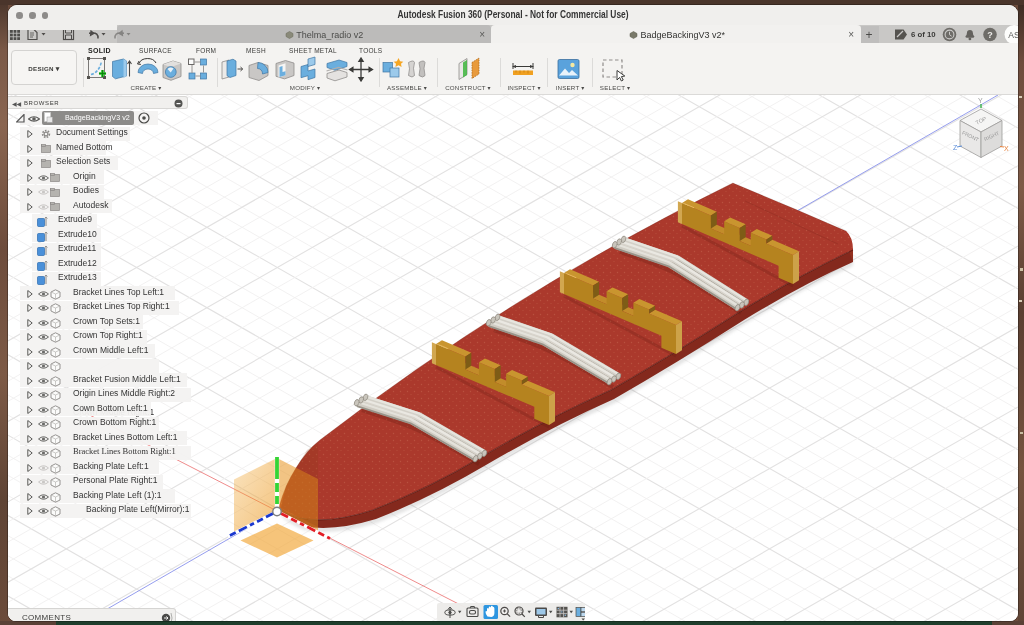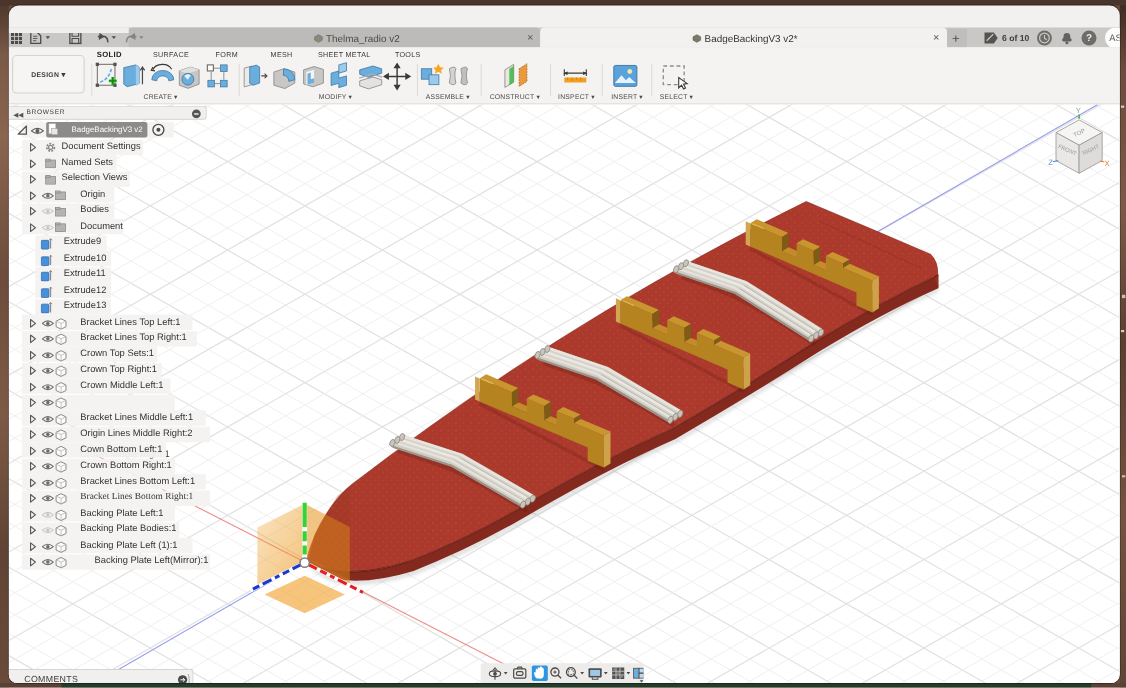--- a/index.html
+++ b/index.html
@@ -34,20 +34,26 @@
 <div style="position:absolute;left:0;top:0;width:8px;height:625px;background:linear-gradient(180deg,#4a352b 0%,#7a5947 8%,#8a6550 20%,#6d4c3c 40%,#7d5a46 60%,#5f4435 80%,#6b4b3a 100%);"></div>
 <div style="position:absolute;left:1018px;top:0;width:6px;height:625px;background:linear-gradient(180deg,#3a2a22 0%,#6d4c3c 10%,#7d5a46 30%,#5a3f31 50%,#75543f 75%,#5f4435 100%);"></div>
 <div style="position:absolute;left:1019px;top:96px;width:3px;height:2px;background:#d8cdb8;"></div>
 <div style="position:absolute;left:1020px;top:268px;width:3px;height:3px;background:#cfc2a6;"></div>
 <div style="position:absolute;left:1019px;top:300px;width:3px;height:2px;background:#d8cdb8;"></div>
 <div style="position:absolute;left:1020px;top:432px;width:3px;height:2px;background:#c9bda2;"></div>
 <div id="desk-top"></div>
 <div id="desk-bottom"></div>
 <div id="desk-green"></div>
 <div id="win">
+<div id="titlebar">
+      <span class="tl" style="left:8.2px;"></span>
+      <span class="tl" style="left:21px;"></span>
+      <span class="tl" style="left:33.5px;"></span>
+      <div id="title-text">Autodesk Fusion 360 (Personal - Not for Commercial Use)</div>
+    </div>
 <div id="tabstrip">
 <div id="tab1">
         <span class="tabtxt" style="left:168px;"><svg width="9" height="8" style="vertical-align:-1px;">
             <polygon points="1,2.5 4.5,0.5 8,2.5 8,5.5 4.5,7.5 1,5.5" fill="#8a8a7a" stroke="#6a6a5a" stroke-width="0.5"></polygon>
           </svg> Thelma_radio v2</span>
         <span style="position:absolute;right:6px;top:3.5px;font-size:10px;color:#5a5a58;">×</span>
       </div>
 <div id="tab2">
         <span class="tabtxt" style="left:138px;color:#333331;"><svg width="9" height="8" style="vertical-align:-1px;">
             <polygon points="1,2.5 4.5,0.5 8,2.5 8,5.5 4.5,7.5 1,5.5" fill="#7a7a6a" stroke="#5a5a4a" stroke-width="0.5"></polygon>
@@ -485,32 +491,32 @@
       </div>
 <div class="trow" style="left:19px;top:47.5px;">
         <span class="rowbg" style="left:-7px;width:86px;"></span>
         <svg width="6" height="8" style="position:absolute;top:1.5px;">
           <polygon points="0.8,0.5 5.2,4 0.8,7.5" fill="none" stroke="#5a5a58" stroke-width="1"></polygon>
         </svg>
         <svg width="10" height="9" style="position:absolute;left:14px;top:1px;">
           <rect x="0.5" y="1.5" width="9" height="7" fill="#b5b3af" stroke="#8a8886" stroke-width="0.7"></rect>
           <rect x="0.5" y="0.5" width="4" height="2" fill="#b5b3af" stroke="#8a8886" stroke-width="0.7"></rect>
         </svg>
-        <span style="position:absolute;left:29px;top:-1.5px;">Named Sets</span>
+        <span style="position:absolute;left:29px;top:-1.5px;">Named Bottom</span>
       </div>
 <div class="trow" style="left:19px;top:62.0px;">
         <span class="rowbg" style="left:-7px;width:98px;"></span>
         <svg width="6" height="8" style="position:absolute;top:1.5px;">
           <polygon points="0.8,0.5 5.2,4 0.8,7.5" fill="none" stroke="#5a5a58" stroke-width="1"></polygon>
         </svg>
         <svg width="10" height="9" style="position:absolute;left:14px;top:1px;">
           <rect x="0.5" y="1.5" width="9" height="7" fill="#b5b3af" stroke="#8a8886" stroke-width="0.7"></rect>
           <rect x="0.5" y="0.5" width="4" height="2" fill="#b5b3af" stroke="#8a8886" stroke-width="0.7"></rect>
         </svg>
-        <span style="position:absolute;left:29px;top:-1.5px;">Selection Views</span>
+        <span style="position:absolute;left:29px;top:-1.5px;">Selection Sets</span>
       </div>
 <div class="trow" style="left:19px;top:76.5px;">
         <span class="rowbg" style="left:-7px;width:84px;"></span>
         <svg width="6" height="8" style="position:absolute;top:1.5px;">
           <polygon points="0.8,0.5 5.2,4 0.8,7.5" fill="none" stroke="#5a5a58" stroke-width="1"></polygon>
         </svg>
         <svg width="11" height="8" style="position:absolute;left:11px;top:1.5px;">
           <path d="M0.5,4 Q5.5,-0.5 10.5,4 Q5.5,8.5 0.5,4 Z" fill="none" stroke="#6b6b69" stroke-width="1"></path>
           <circle cx="5.5" cy="4" r="1.6" fill="#6b6b69"></circle>
         </svg>
@@ -541,21 +547,21 @@
           <polygon points="0.8,0.5 5.2,4 0.8,7.5" fill="none" stroke="#5a5a58" stroke-width="1"></polygon>
         </svg>
         <svg width="11" height="8" style="position:absolute;left:11px;top:1.5px;">
           <path d="M0.5,4 Q5.5,-0.5 10.5,4 Q5.5,8.5 0.5,4 Z" fill="none" stroke="#c9c7c5" stroke-width="1"></path>
           <circle cx="5.5" cy="4" r="1.6" fill="#c9c7c5"></circle>
         </svg>
         <svg width="10" height="9" style="position:absolute;left:23px;top:1px;">
           <rect x="0.5" y="1.5" width="9" height="7" fill="#b5b3af" stroke="#8a8886" stroke-width="0.7"></rect>
           <rect x="0.5" y="0.5" width="4" height="2" fill="#b5b3af" stroke="#8a8886" stroke-width="0.7"></rect>
         </svg>
-        <span style="position:absolute;left:46px;top:-1.5px;">Document</span>
+        <span style="position:absolute;left:46px;top:-1.5px;">Autodesk</span>
       </div>
 <div class="trow" style="left:12px;top:120.0px;">
         <span class="rowbg" style="left:12px;width:65px;"></span>
         <svg width="11" height="11" style="position:absolute;left:17px;top:0.5px;">
           <rect x="0.5" y="2.5" width="7" height="8" rx="1" fill="#4a90d9" stroke="#2a6cb0" stroke-width="0.7"></rect>
           <path d="M9,1 L9,10" stroke="#8a8886" stroke-width="1"></path>
           <path d="M7.5,2.5 L9,1 L10.5,2.5" fill="none" stroke="#8a8886" stroke-width="0.8"></path>
         </svg>
         <span style="position:absolute;left:38px;top:-1.5px;">Extrude9</span>
       </div>
@@ -691,21 +697,21 @@
           <polygon points="0.8,0.5 5.2,4 0.8,7.5" fill="none" stroke="#5a5a58" stroke-width="1"></polygon>
         </svg>
         <svg width="11" height="8" style="position:absolute;left:11px;top:1.5px;">
           <path d="M0.5,4 Q5.5,-0.5 10.5,4 Q5.5,8.5 0.5,4 Z" fill="none" stroke="#6b6b69" stroke-width="1"></path>
           <circle cx="5.5" cy="4" r="1.6" fill="#6b6b69"></circle>
         </svg>
         <svg width="11" height="11" style="position:absolute;left:23px;top:0.5px;">
           <polygon points="5.5,0.8 10,3 10,8 5.5,10.2 1,8 1,3" fill="#fbfbfa" stroke="#8a8886" stroke-width="0.9"></polygon>
           <path d="M1,3 L5.5,5 L10,3 M5.5,5 L5.5,10.2" stroke="#b5b3b0" stroke-width="0.7" fill="none"></path>
         </svg>
-        <span style="position:absolute;left:46px;top:-1.5px;">Bracket Lines Middle Left:1</span>
+        <span style="position:absolute;left:46px;top:-1.5px;">Bracket Fusion Middle Left:1</span>
       </div>
 <div class="trow" style="left:19px;top:294.0px;">
         <span class="rowbg" style="left:-7px;width:171px;"></span>
         <svg width="6" height="8" style="position:absolute;top:1.5px;">
           <polygon points="0.8,0.5 5.2,4 0.8,7.5" fill="none" stroke="#5a5a58" stroke-width="1"></polygon>
         </svg>
         <svg width="11" height="8" style="position:absolute;left:11px;top:1.5px;">
           <path d="M0.5,4 Q5.5,-0.5 10.5,4 Q5.5,8.5 0.5,4 Z" fill="none" stroke="#6b6b69" stroke-width="1"></path>
           <circle cx="5.5" cy="4" r="1.6" fill="#6b6b69"></circle>
         </svg>
@@ -796,21 +802,21 @@
           <polygon points="0.8,0.5 5.2,4 0.8,7.5" fill="none" stroke="#5a5a58" stroke-width="1"></polygon>
         </svg>
         <svg width="11" height="8" style="position:absolute;left:11px;top:1.5px;">
           <path d="M0.5,4 Q5.5,-0.5 10.5,4 Q5.5,8.5 0.5,4 Z" fill="none" stroke="#c9c7c5" stroke-width="1"></path>
           <circle cx="5.5" cy="4" r="1.6" fill="#c9c7c5"></circle>
         </svg>
         <svg width="11" height="11" style="position:absolute;left:23px;top:0.5px;">
           <polygon points="5.5,0.8 10,3 10,8 5.5,10.2 1,8 1,3" fill="#fbfbfa" stroke="#8a8886" stroke-width="0.9"></polygon>
           <path d="M1,3 L5.5,5 L10,3 M5.5,5 L5.5,10.2" stroke="#b5b3b0" stroke-width="0.7" fill="none"></path>
         </svg>
-        <span style="position:absolute;left:46px;top:-1.5px;">Backing Plate Bodies:1</span>
+        <span style="position:absolute;left:46px;top:-1.5px;">Personal Plate Right:1</span>
       </div>
 <div class="trow" style="left:19px;top:395.5px;">
         <span class="rowbg" style="left:-7px;width:155px;"></span>
         <svg width="6" height="8" style="position:absolute;top:1.5px;">
           <polygon points="0.8,0.5 5.2,4 0.8,7.5" fill="none" stroke="#5a5a58" stroke-width="1"></polygon>
         </svg>
         <svg width="11" height="8" style="position:absolute;left:11px;top:1.5px;">
           <path d="M0.5,4 Q5.5,-0.5 10.5,4 Q5.5,8.5 0.5,4 Z" fill="none" stroke="#6b6b69" stroke-width="1"></path>
           <circle cx="5.5" cy="4" r="1.6" fill="#6b6b69"></circle>
         </svg>

